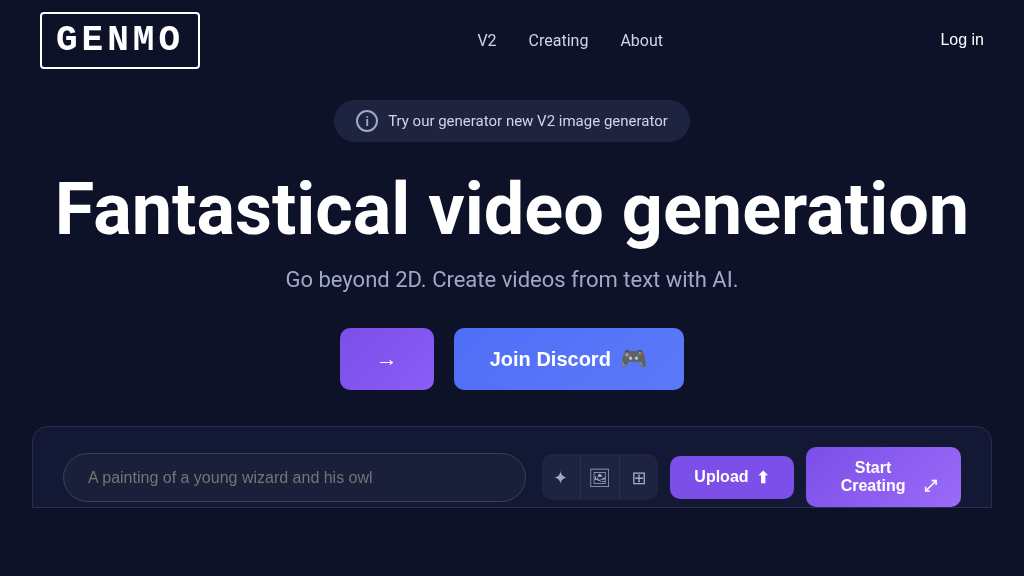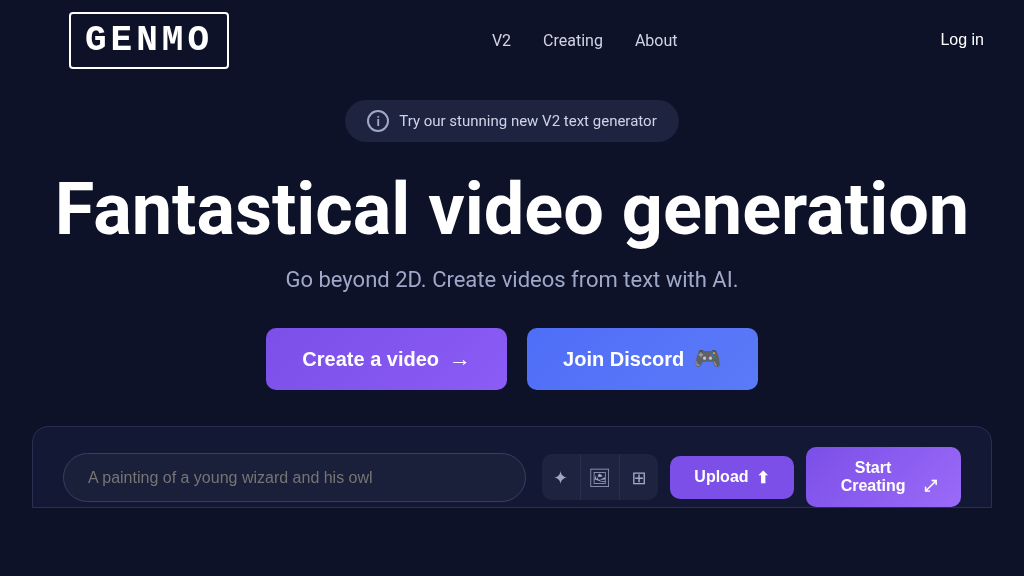--- a/index.html
+++ b/index.html
@@ -22,21 +22,20 @@
       display: flex;
       align-items: center;
       justify-content: space-between;
       padding: 0 40px;
       height: 80px;
     }
 
     .logo {
       display: flex;
       align-items: center;
-      margin-left: 29px;
     }
 
     .logo-text {
       font-size: 36px;
       font-weight: 700;
       letter-spacing: 4px;
       color: #ffffff;
       font-family: 'Courier New', monospace;
       border: 2px solid #ffffff;
       padding: 6px 14px;
@@ -267,30 +266,29 @@
 
   <button class="login-btn">Log in</button>
 </header>
 
 <main class="main">
 
   <div class="banner">
     <div class="banner-icon">
       <span>i</span>
     </div>
-    <span class="banner-text">Try our stunning new V2 text generator</span>
+    <span class="banner-text">Try our generator new V2 image generator</span>
   </div>
 
   <h1 class="hero-title">Fantastical video generation</h1>
 
   <p class="hero-subtitle">Go beyond 2D. Create videos from text with AI.</p>
 
   <div class="buttons-row">
     <button class="btn-create">
-      <span>Create a video</span>
       <span class="btn-create-arrow">→</span>
     </button>
 
     <button class="btn-discord">
       <span>Join Discord</span>
       <span class="discord-icon">🎮</span>
     </button>
   </div>
 
   <div class="bottom-panel">

